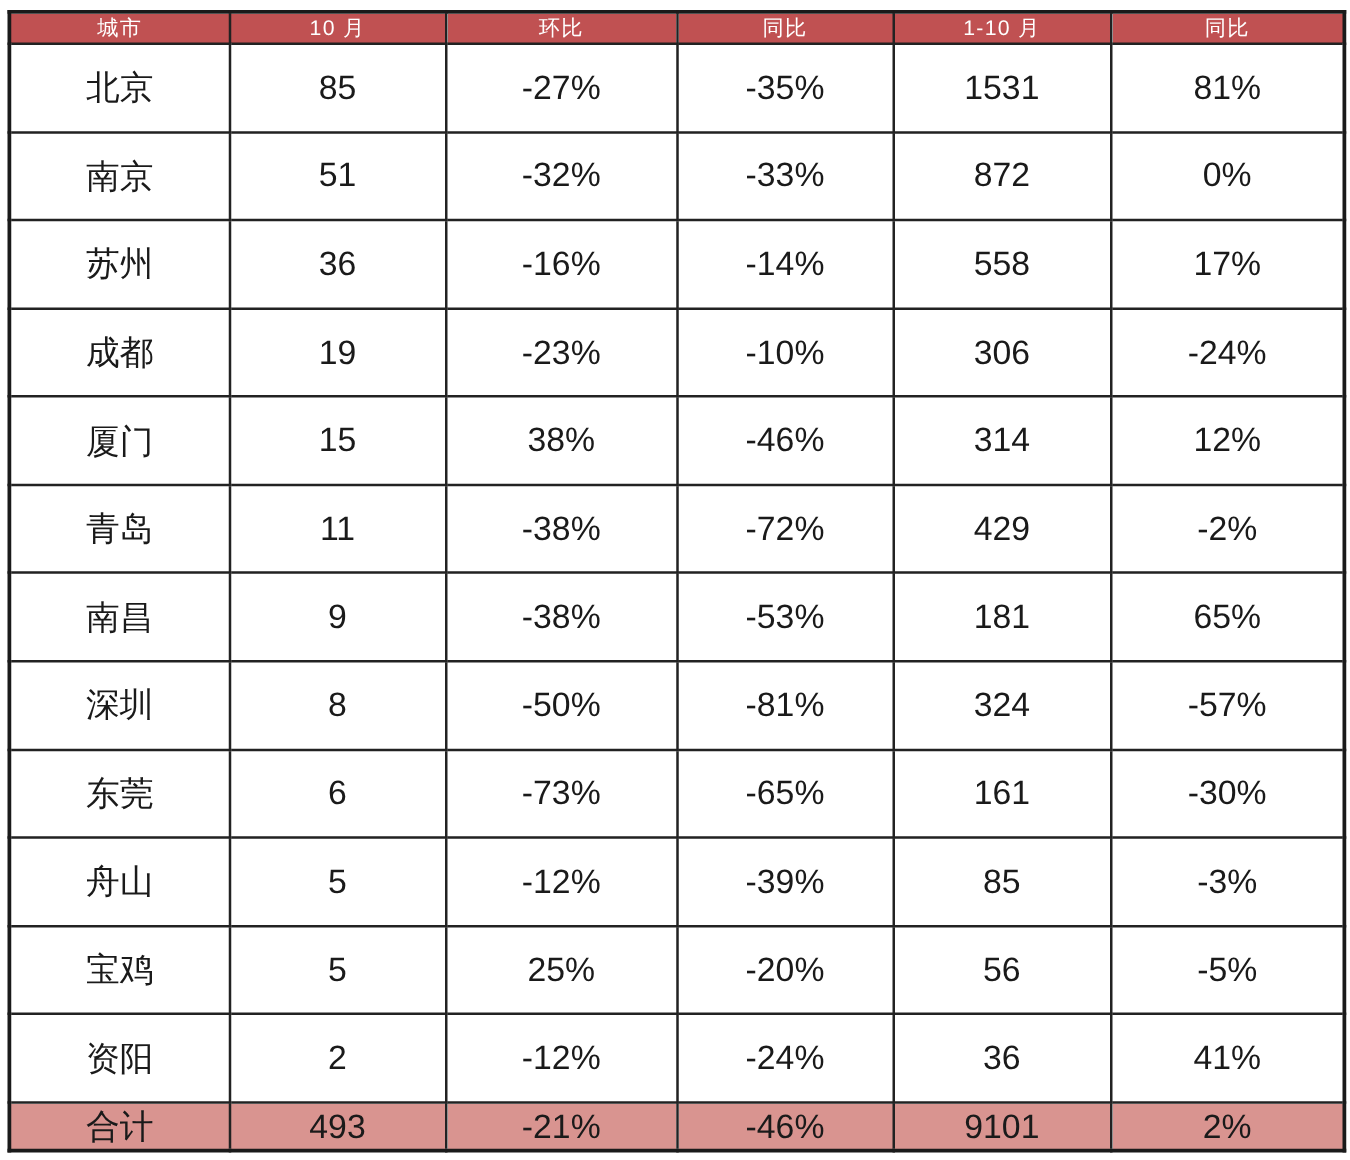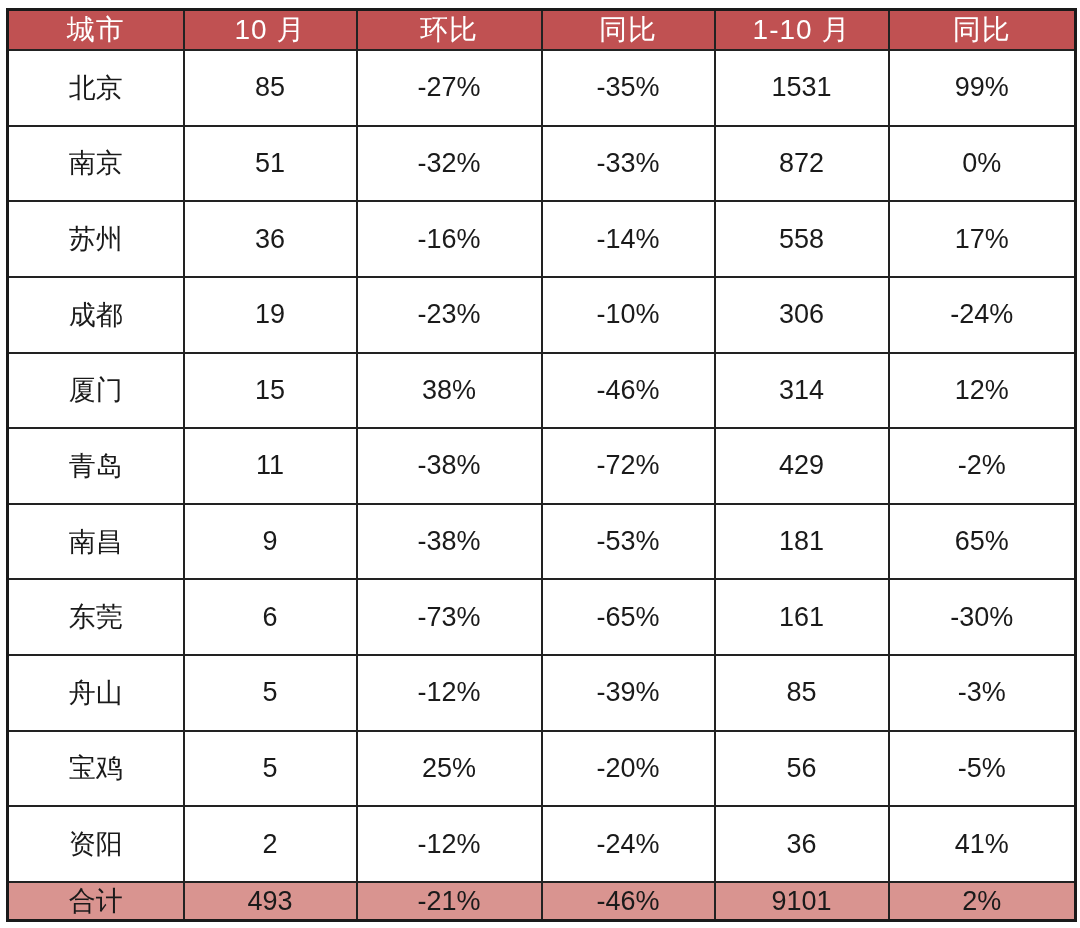--- a/index.html
+++ b/index.html
@@ -28,21 +28,21 @@
     border: 2px solid #222222;
     text-align: center;
     vertical-align: middle;
     padding: 0;
     overflow: hidden;
     white-space: nowrap;
   }
   .data-table thead th {
     background: #C05152;
     color: #ffffff;
-    font-size: 28px;
+    font-size: 17px;
     font-weight: 400;
     letter-spacing: 1px;
   }
   .data-table tbody td {
     background: #ffffff;
     color: #1a1a1a;
     font-size: 27px;
   }
   .data-table tfoot td {
     background: #D99490;
@@ -73,21 +73,21 @@
       <th>同比</th>
     </tr>
   </thead>
   <tbody>
     <tr>
       <td>北京</td>
       <td>85</td>
       <td>-27%</td>
       <td>-35%</td>
       <td>1531</td>
-      <td>99%</td>
+      <td>81%</td>
     </tr>
     <tr>
       <td>南京</td>
       <td>51</td>
       <td>-32%</td>
       <td>-33%</td>
       <td>872</td>
       <td>0%</td>
     </tr>
     <tr>
@@ -124,20 +124,28 @@
     </tr>
     <tr>
       <td>南昌</td>
       <td>9</td>
       <td>-38%</td>
       <td>-53%</td>
       <td>181</td>
       <td>65%</td>
     </tr>
     <tr>
+      <td>深圳</td>
+      <td>8</td>
+      <td>-50%</td>
+      <td>-81%</td>
+      <td>324</td>
+      <td>-57%</td>
+    </tr>
+    <tr>
       <td>东莞</td>
       <td>6</td>
       <td>-73%</td>
       <td>-65%</td>
       <td>161</td>
       <td>-30%</td>
     </tr>
     <tr>
       <td>舟山</td>
       <td>5</td>

